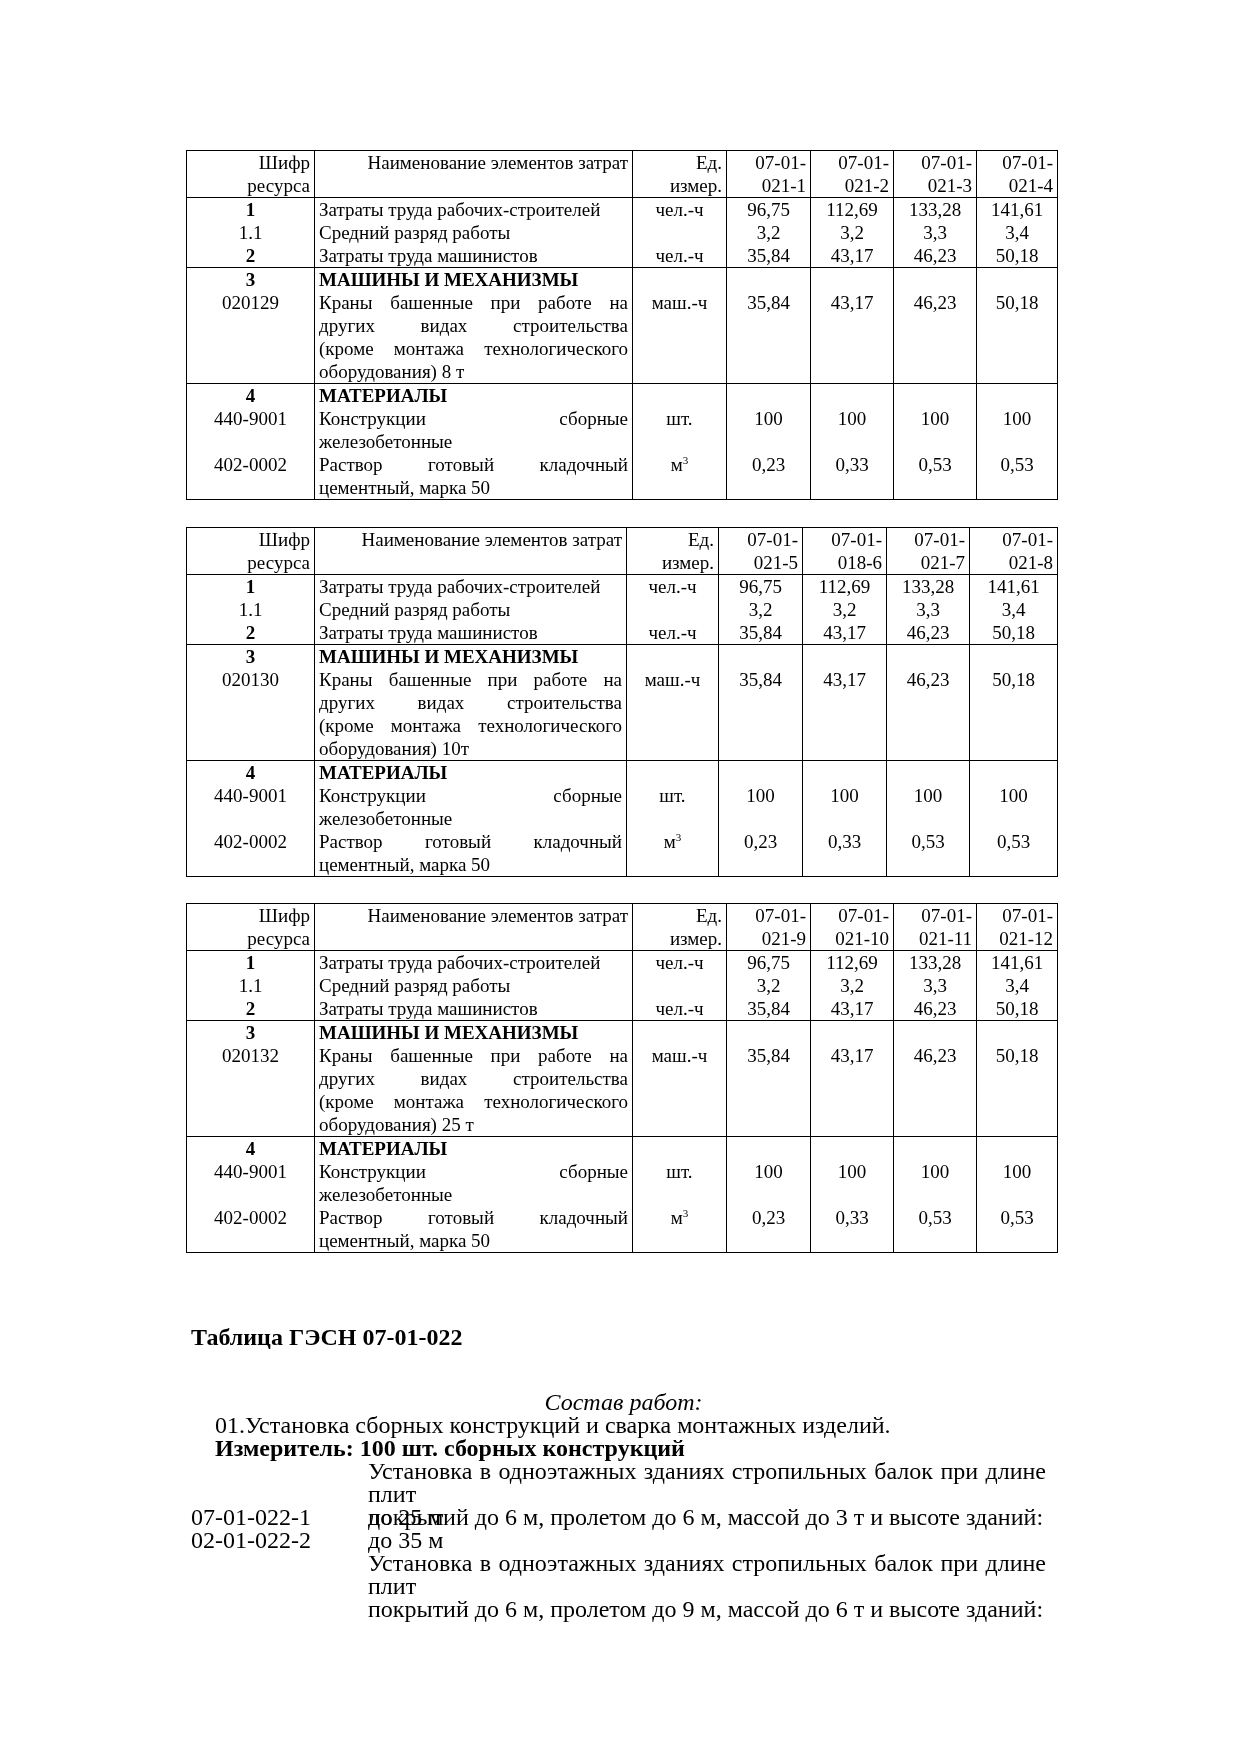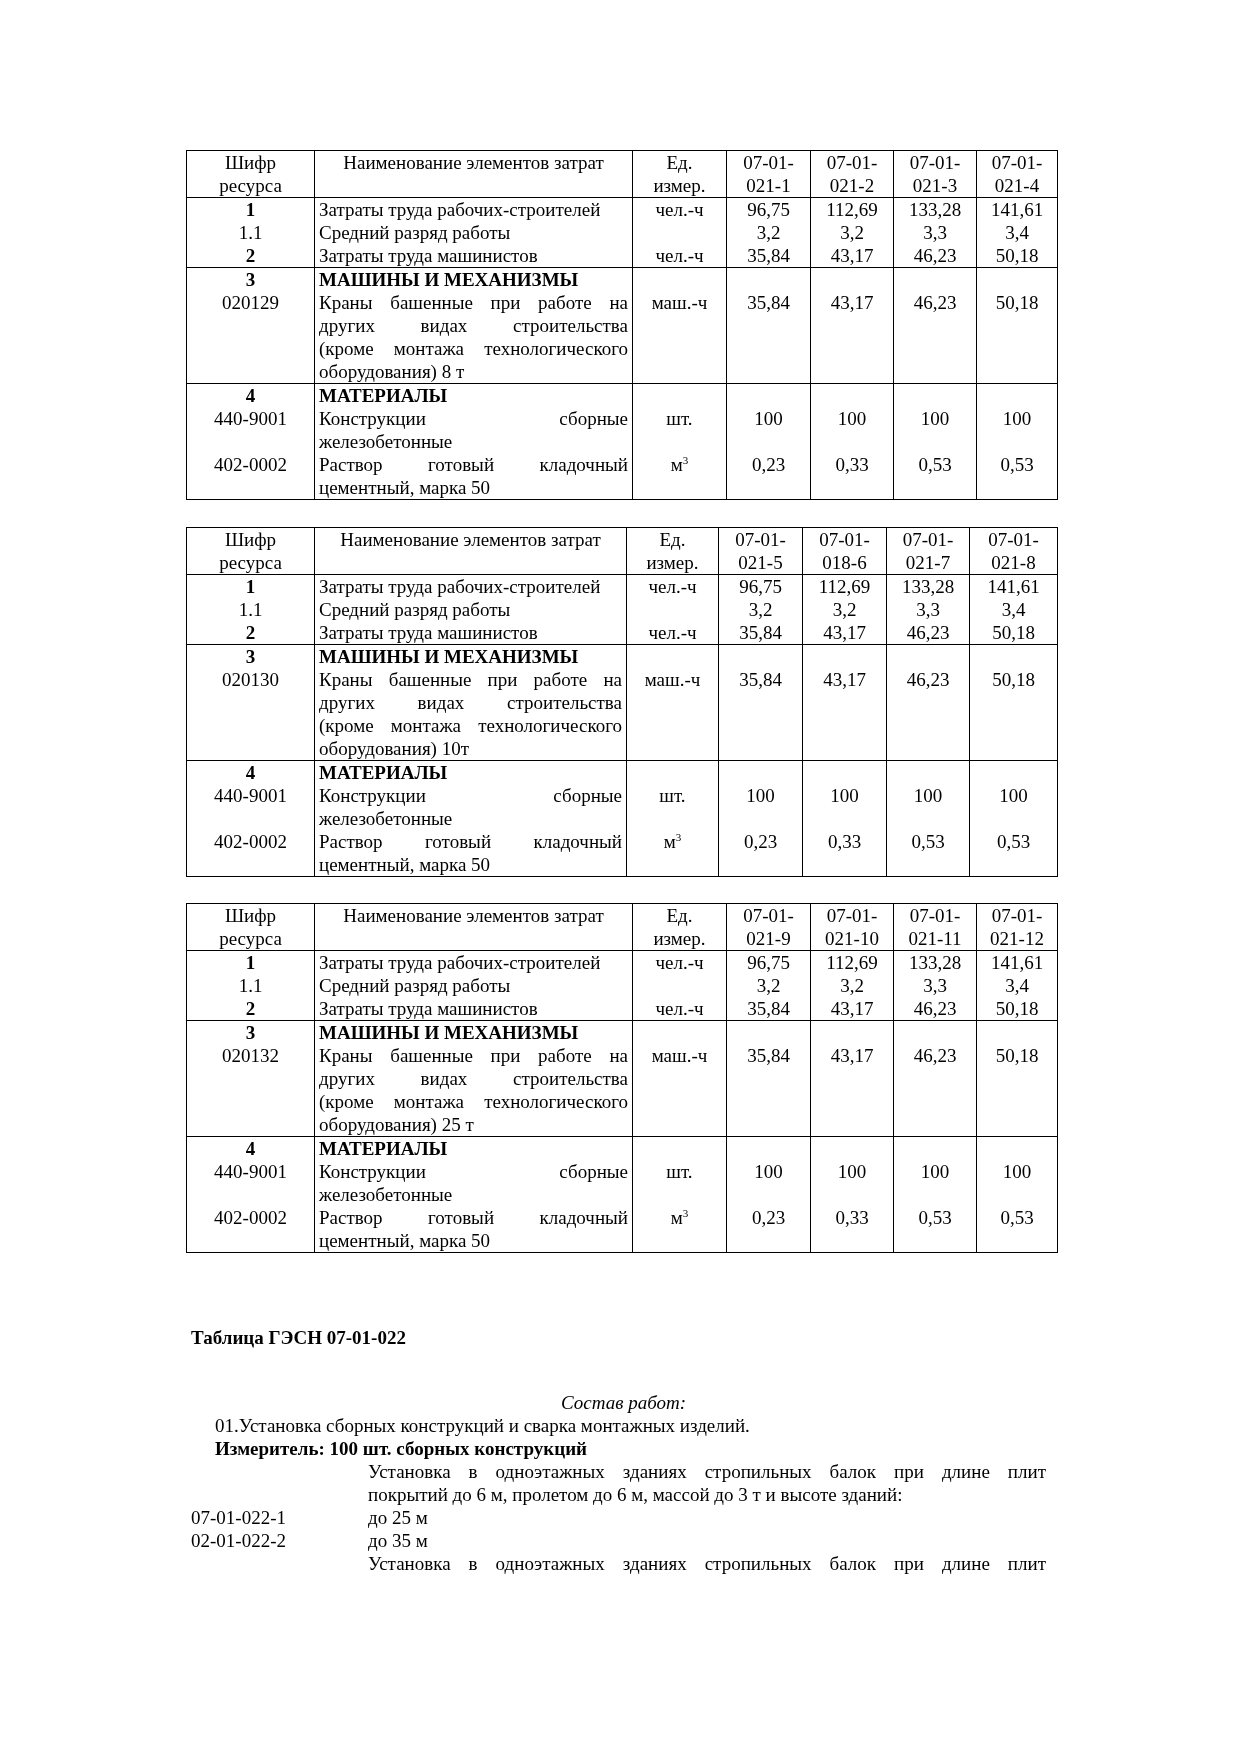--- a/index.html
+++ b/index.html
@@ -1,28 +1,28 @@
 <!DOCTYPE html>
 <html><head>
 <meta charset="utf-8">
 <style>
   html, body { margin: 0; padding: 0; background: #ffffff; }
   body { width: 1240px; height: 1755px; position: relative; overflow: hidden;
          font-family: "Liberation Serif", "DejaVu Serif", serif; color: #000; font-size: 19px; }
   .res-table { position: absolute; border-collapse: collapse; table-layout: fixed; }
   .res-table td { border-left: 1.5px solid #000; border-right: 1.5px solid #000; padding: 0 4px;
                   vertical-align: top; line-height: 23px; font-size: 19px; }
-  .res-table tr.head td { border-top: 1.5px solid #000; border-bottom: 1.5px solid #000; text-align: center; }
+  .res-table tr.head td { border-top: 1.5px solid #000; border-bottom: 1.5px solid #000; text-align: right; }
   .res-table tr.grp-top td { border-top: 1.5px solid #000; }
   .res-table tr.last td { border-bottom: 1.5px solid #000; }
   .c { text-align: center; }
   .j { text-align: justify; text-align-last: justify; }
   .b { font-weight: bold; }
   sup { font-size: 11px; line-height: 0; vertical-align: super; }
-  .block { position: absolute; font-size: 19px; line-height: 23px; }
+  .block { position: absolute; font-size: 24px; line-height: 23px; }
 </style>
 </head>
 <body>
 
 <table class="res-table" style="left:186px; top:150px; width:871px;">
   <colgroup>
       <col style="width:128px">
       <col style="width:318px">
       <col style="width:94px">
       <col style="width:84px">
@@ -478,13 +478,14 @@
   <span>07-01-022-1</span>
 </div>
 <div class="block" style="left:368px; top:1506px;">до 25 м</div>
 <div class="block" style="left:191px; top:1529px;">
   <span>02-01-022-2</span>
 </div>
 <div class="block" style="left:368px; top:1529px;">до 35 м</div>
 
 <div class="block" style="left:368px; top:1552px; width:678px;">
   <div class="j">Установка в одноэтажных зданиях стропильных балок при длине плит</div>
+  <div>покрытий до 6 м, пролетом до 9 м, массой до 6 т и высоте зданий:</div>
 </div>
 
 </body></html>

